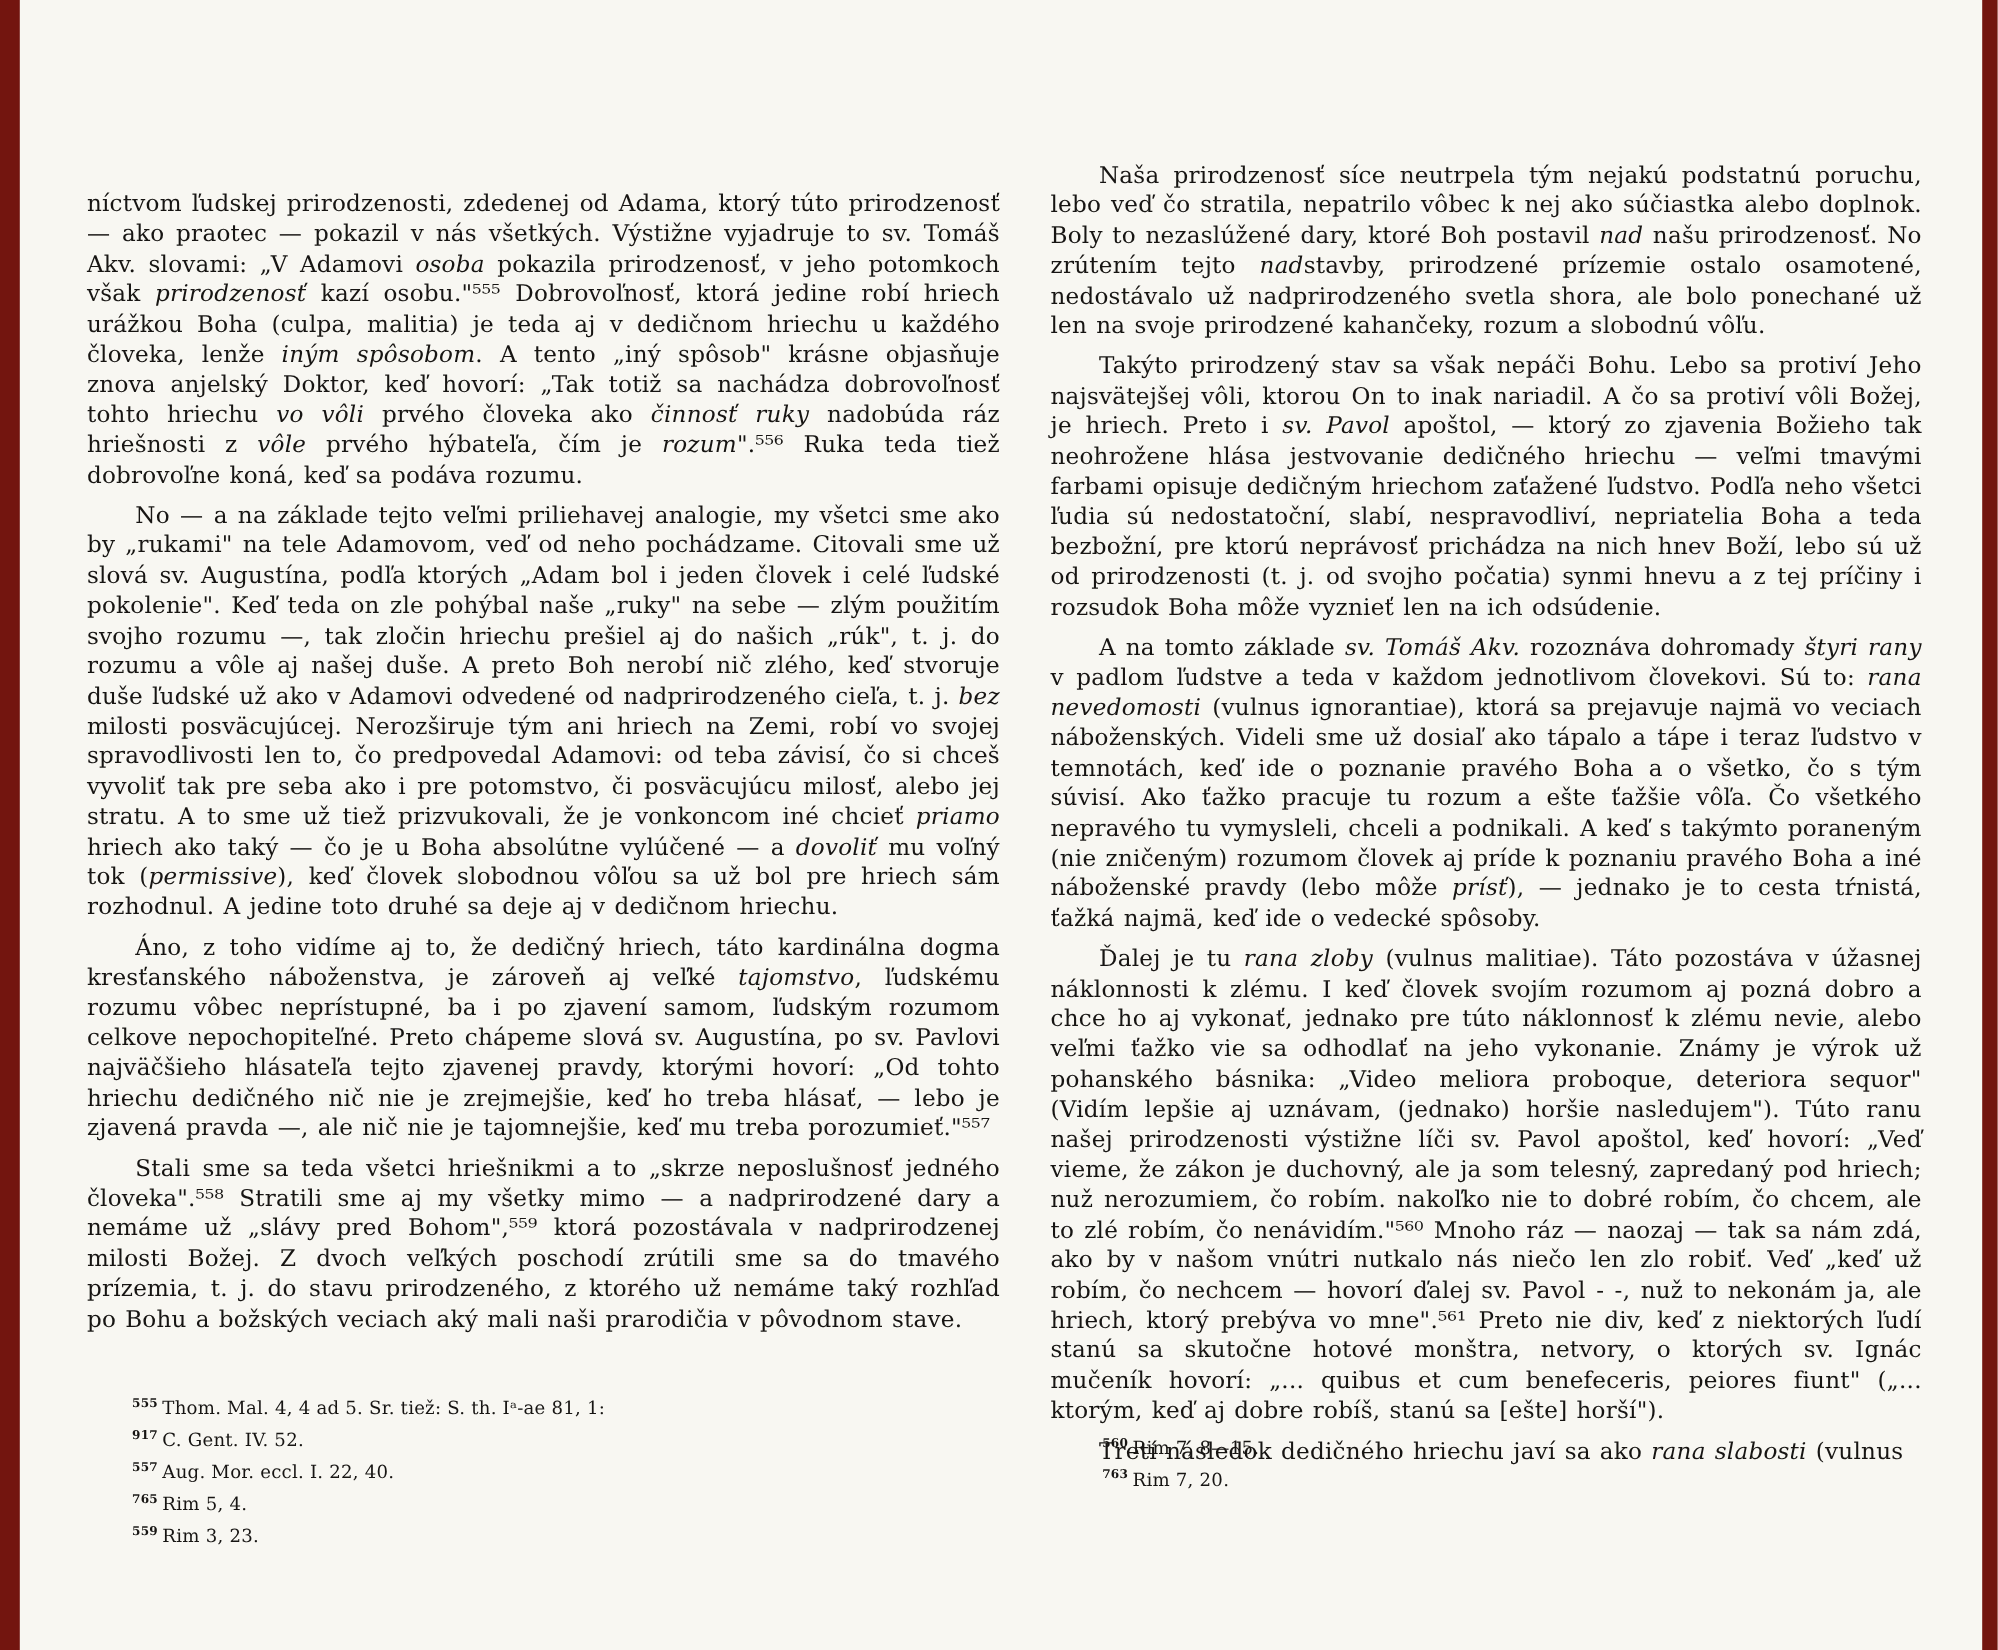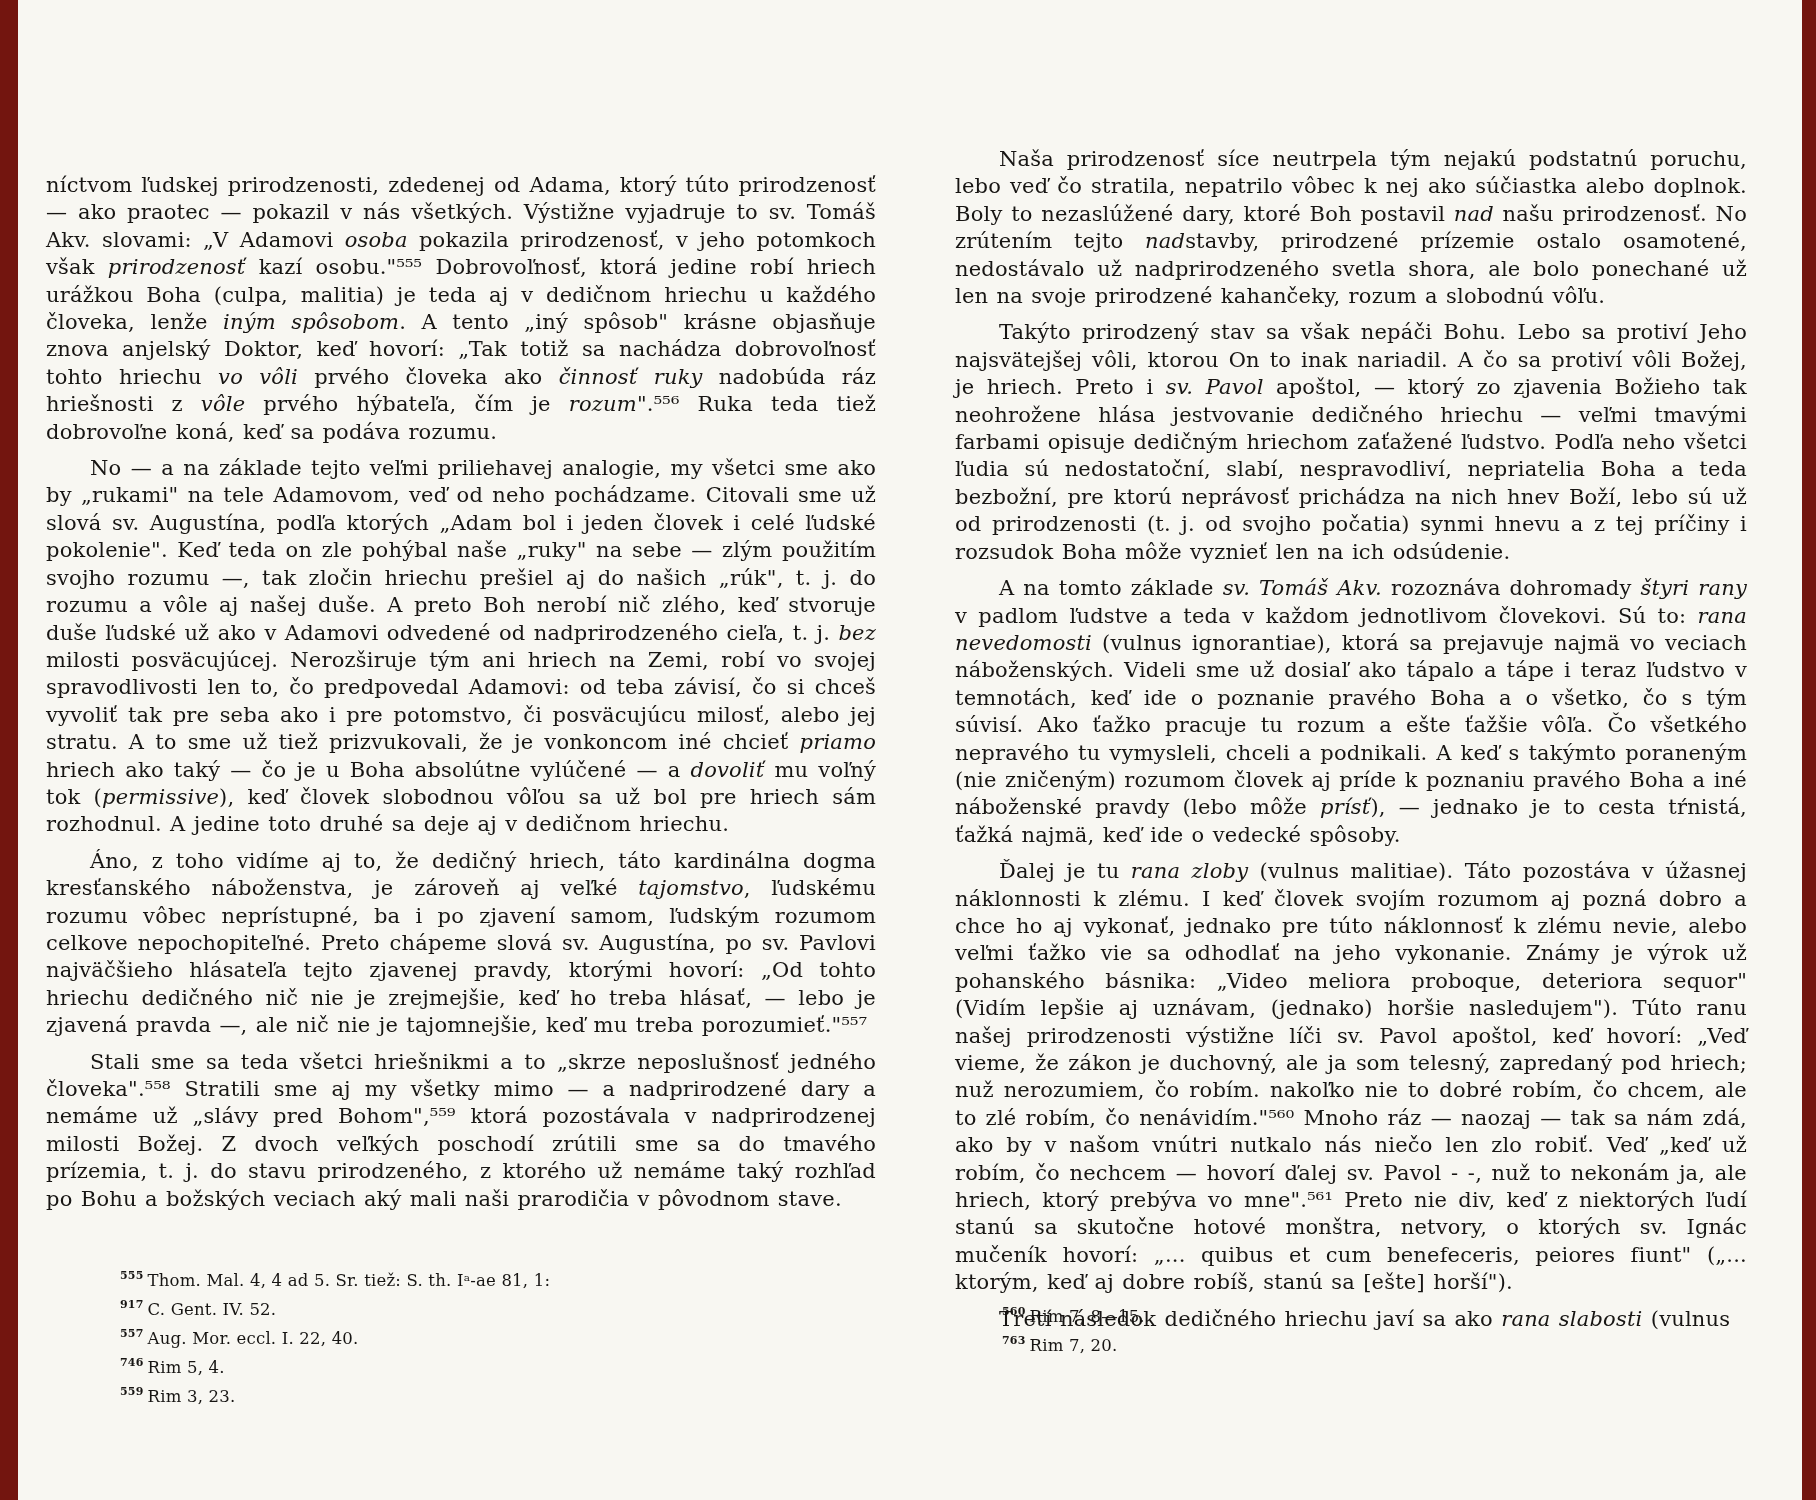--- a/index.html
+++ b/index.html
@@ -6,21 +6,21 @@
   body{
     width:1816px;height:1500px;position:relative;overflow:hidden;
     background:#f8f7f2;
     font-family:"DejaVu Serif","Liberation Serif",serif;
     color:#171513;
   }
   .edge{position:absolute;top:0;bottom:0;}
   .edge-left{left:0;width:18px;background:#73150f;}
   .edge-right{right:0;width:14px;background:#73150f;}
   .col{position:absolute;}
-  .col-left{left:46px;top:172px;width:830px;}
+  .col-left{left:79px;top:172px;width:830px;}
   .col-right{left:955px;top:146px;width:792px;}
   .para{
     margin:0 0 9px 0;
     text-align:justify;
     font-size:21px;line-height:27.4px;
     letter-spacing:.2px;word-spacing:1.4px;
   }
   .para.indent{text-indent:44px;}
   .fns{position:absolute;}
   .fns-left{left:120px;top:1264px;width:700px;}
@@ -40,21 +40,21 @@
       <p class="para">níctvom ľudskej prirodzenosti, zdedenej od Adama, ktorý túto prirodzenosť — ako praotec — pokazil v nás všetkých. Výstižne vyjadruje to sv. Tomáš Akv. slovami: „V Adamovi <i>osoba</i> pokazila prirodzenosť, v jeho potomkoch však <i>prirodzenosť</i> kazí osobu."⁵⁵⁵ Dobrovoľnosť, ktorá jedine robí hriech urážkou Boha (culpa, malitia) je teda aj v dedičnom hriechu u každého človeka, lenže <i>iným spôsobom</i>. A tento „iný spôsob" krásne objasňuje znova anjelský Doktor, keď hovorí: „Tak totiž sa nachádza dobrovoľnosť tohto hriechu <i>vo vôli</i> prvého človeka ako <i>činnosť ruky</i> nadobúda ráz hriešnosti z <i>vôle</i> prvého hýbateľa, čím je <i>rozum</i>".⁵⁵⁶ Ruka teda tiež dobrovoľne koná, keď sa podáva rozumu.</p>
       <p class="para indent">No — a na základe tejto veľmi priliehavej analogie, my všetci sme ako by „rukami" na tele Adamovom, veď od neho pochádzame. Citovali sme už slová sv. Augustína, podľa ktorých „Adam bol i jeden človek i celé ľudské pokolenie". Keď teda on zle pohýbal naše „ruky" na sebe — zlým použitím svojho rozumu —, tak zločin hriechu prešiel aj do našich „rúk", t. j. do rozumu a vôle aj našej duše. A preto Boh nerobí nič zlého, keď stvoruje duše ľudské už ako v Adamovi odvedené od nadprirodzeného cieľa, t. j. <i>bez</i> milosti posväcujúcej. Nerozširuje tým ani hriech na Zemi, robí vo svojej spravodlivosti len to, čo predpovedal Adamovi: od teba závisí, čo si chceš vyvoliť tak pre seba ako i pre potomstvo, či posväcujúcu milosť, alebo jej stratu. A to sme už tiež prizvukovali, že je vonkoncom iné chcieť <i>priamo</i> hriech ako taký — čo je u Boha absolútne vylúčené — a <i>dovoliť</i> mu voľný tok (<i>permissive</i>), keď človek slobodnou vôľou sa už bol pre hriech sám rozhodnul. A jedine toto druhé sa deje aj v dedičnom hriechu.</p>
       <p class="para indent">Áno, z toho vidíme aj to, že dedičný hriech, táto kardinálna dogma kresťanského náboženstva, je zároveň aj veľké <i>tajomstvo</i>, ľudskému rozumu vôbec neprístupné, ba i po zjavení samom, ľudským rozumom celkove nepochopiteľné. Preto chápeme slová sv. Augustína, po sv. Pavlovi najväčšieho hlásateľa tejto zjavenej pravdy, ktorými hovorí: „Od tohto hriechu dedičného nič nie je zrejmejšie, keď ho treba hlásať, — lebo je zjavená pravda —, ale nič nie je tajomnejšie, keď mu treba porozumieť."⁵⁵⁷</p>
       <p class="para indent">Stali sme sa teda všetci hriešnikmi a to „skrze neposlušnosť jedného človeka".⁵⁵⁸ Stratili sme aj my všetky mimo — a nadprirodzené dary a nemáme už „slávy pred Bohom",⁵⁵⁹ ktorá pozostávala v nadprirodzenej milosti Božej. Z dvoch veľkých poschodí zrútili sme sa do tmavého prízemia, t. j. do stavu prirodzeného, z ktorého už nemáme taký rozhľad po Bohu a božských veciach aký mali naši prarodičia v pôvodnom stave.</p>
     </section>
 
   <section class="fns fns-left">
       <div class="footnote"><sup class="fn-marker">555</sup><span class="fn-text">Thom. Mal. 4, 4 ad 5. Sr. tiež: S. th. Iᵃ-ae 81, 1:</span></div>
       <div class="footnote"><sup class="fn-marker">917</sup><span class="fn-text">C. Gent. IV. 52.</span></div>
       <div class="footnote"><sup class="fn-marker">557</sup><span class="fn-text">Aug. Mor. eccl. I. 22, 40.</span></div>
-      <div class="footnote"><sup class="fn-marker">746</sup><span class="fn-text">Rim 5, 4.</span></div>
+      <div class="footnote"><sup class="fn-marker">765</sup><span class="fn-text">Rim 5, 4.</span></div>
       <div class="footnote"><sup class="fn-marker">559</sup><span class="fn-text">Rim 3, 23.</span></div>
     </section>
 
   <section class="col col-right">
       <p class="para indent">Naša prirodzenosť síce neutrpela tým nejakú podstatnú poruchu, lebo veď čo stratila, nepatrilo vôbec k nej ako súčiastka alebo doplnok. Boly to nezaslúžené dary, ktoré Boh postavil <i>nad</i> našu prirodzenosť. No zrútením tejto <i>nad</i>stavby, prirodzené prízemie ostalo osamotené, nedostávalo už nadprirodzeného svetla shora, ale bolo ponechané už len na svoje prirodzené kahančeky, rozum a slobodnú vôľu.</p>
       <p class="para indent">Takýto prirodzený stav sa však nepáči Bohu. Lebo sa protiví Jeho najsvätejšej vôli, ktorou On to inak nariadil. A čo sa protiví vôli Božej, je hriech. Preto i <i>sv. Pavol</i> apoštol, — ktorý zo zjavenia Božieho tak neohrožene hlása jestvovanie dedičného hriechu — veľmi tmavými farbami opisuje dedičným hriechom zaťažené ľudstvo. Podľa neho všetci ľudia sú nedostatoční, slabí, nespravodliví, nepriatelia Boha a teda bezbožní, pre ktorú neprávosť prichádza na nich hnev Boží, lebo sú už od prirodzenosti (t. j. od svojho počatia) synmi hnevu a z tej príčiny i rozsudok Boha môže vyznieť len na ich odsúdenie.</p>
       <p class="para indent">A na tomto základe <i>sv. Tomáš Akv.</i> rozoznáva dohromady <i>štyri rany</i> v padlom ľudstve a teda v každom jednotlivom človekovi. Sú to: <i>rana nevedomosti</i> (vulnus ignorantiae), ktorá sa prejavuje najmä vo veciach náboženských. Videli sme už dosiaľ ako tápalo a tápe i teraz ľudstvo v temnotách, keď ide o poznanie pravého Boha a o všetko, čo s tým súvisí. Ako ťažko pracuje tu rozum a ešte ťažšie vôľa. Čo všetkého nepravého tu vymysleli, chceli a podnikali. A keď s takýmto poraneným (nie zničeným) rozumom človek aj príde k poznaniu pravého Boha a iné náboženské pravdy (lebo môže <i>prísť</i>), — jednako je to cesta tŕnistá, ťažká najmä, keď ide o vedecké spôsoby.</p>
       <p class="para indent">Ďalej je tu <i>rana zloby</i> (vulnus malitiae). Táto pozostáva v úžasnej náklonnosti k zlému. I keď človek svojím rozumom aj pozná dobro a chce ho aj vykonať, jednako pre túto náklonnosť k zlému nevie, alebo veľmi ťažko vie sa odhodlať na jeho vykonanie. Známy je výrok už pohanského básnika: „Video meliora proboque, deteriora sequor" (Vidím lepšie aj uznávam, (jednako) horšie nasledujem"). Túto ranu našej prirodzenosti výstižne líči sv. Pavol apoštol, keď hovorí: „Veď vieme, že zákon je duchovný, ale ja som telesný, zapredaný pod hriech; nuž nerozumiem, čo robím. nakoľko nie to dobré robím, čo chcem, ale to zlé robím, čo nenávidím."⁵⁶⁰ Mnoho ráz — naozaj — tak sa nám zdá, ako by v našom vnútri nutkalo nás niečo len zlo robiť. Veď „keď už robím, čo nechcem — hovorí ďalej sv. Pavol - -, nuž to nekonám ja, ale hriech, ktorý prebýva vo mne".⁵⁶¹ Preto nie div, keď z niektorých ľudí stanú sa skutočne hotové monštra, netvory, o ktorých sv. Ignác mučeník hovorí: „... quibus et cum benefeceris, peiores fiunt" („... ktorým, keď aj dobre robíš, stanú sa [ešte] horší").</p>
       <p class="para indent">Tretí následok dedičného hriechu javí sa ako <i>rana slabosti</i> (vulnus</p>
     </section>

